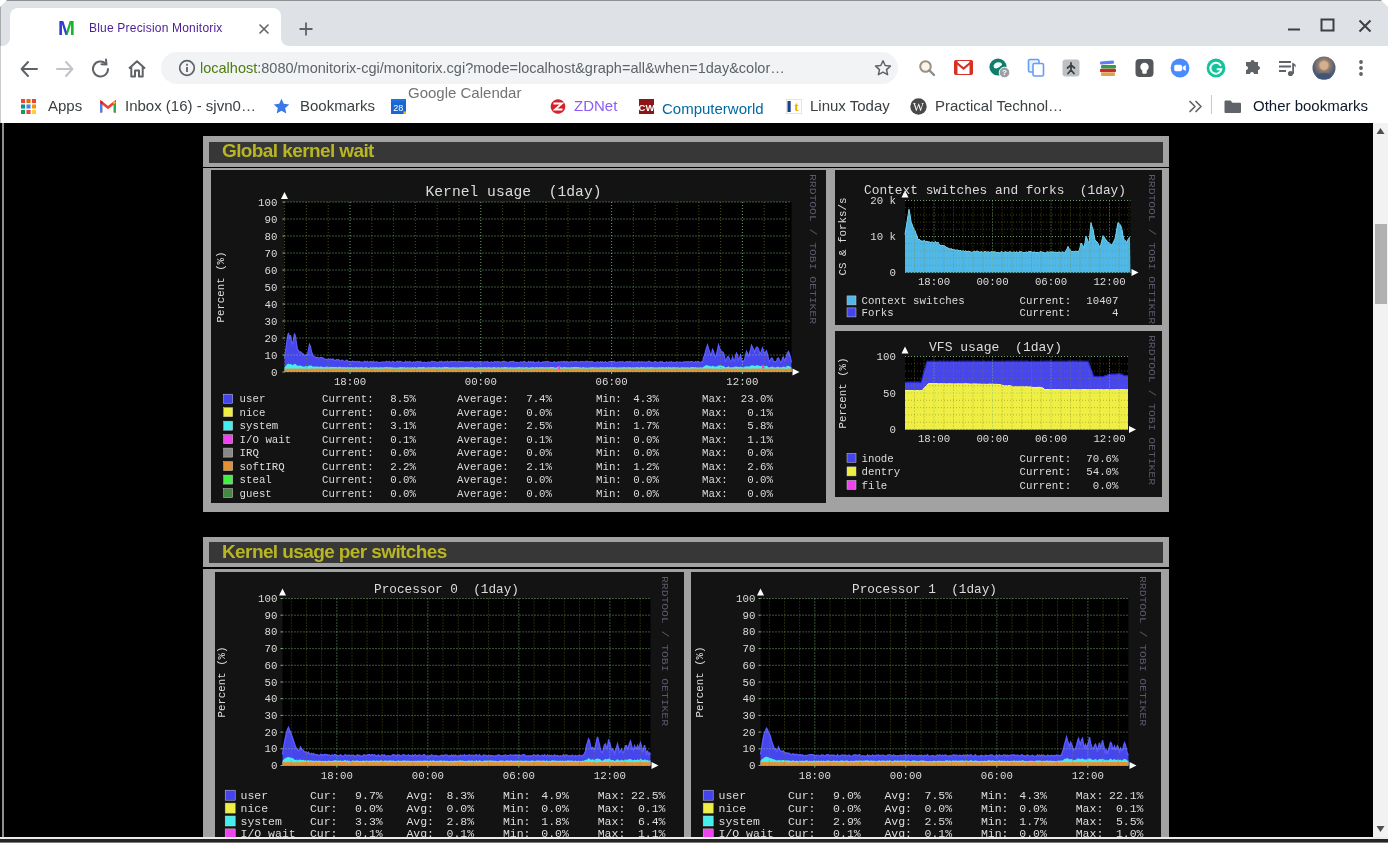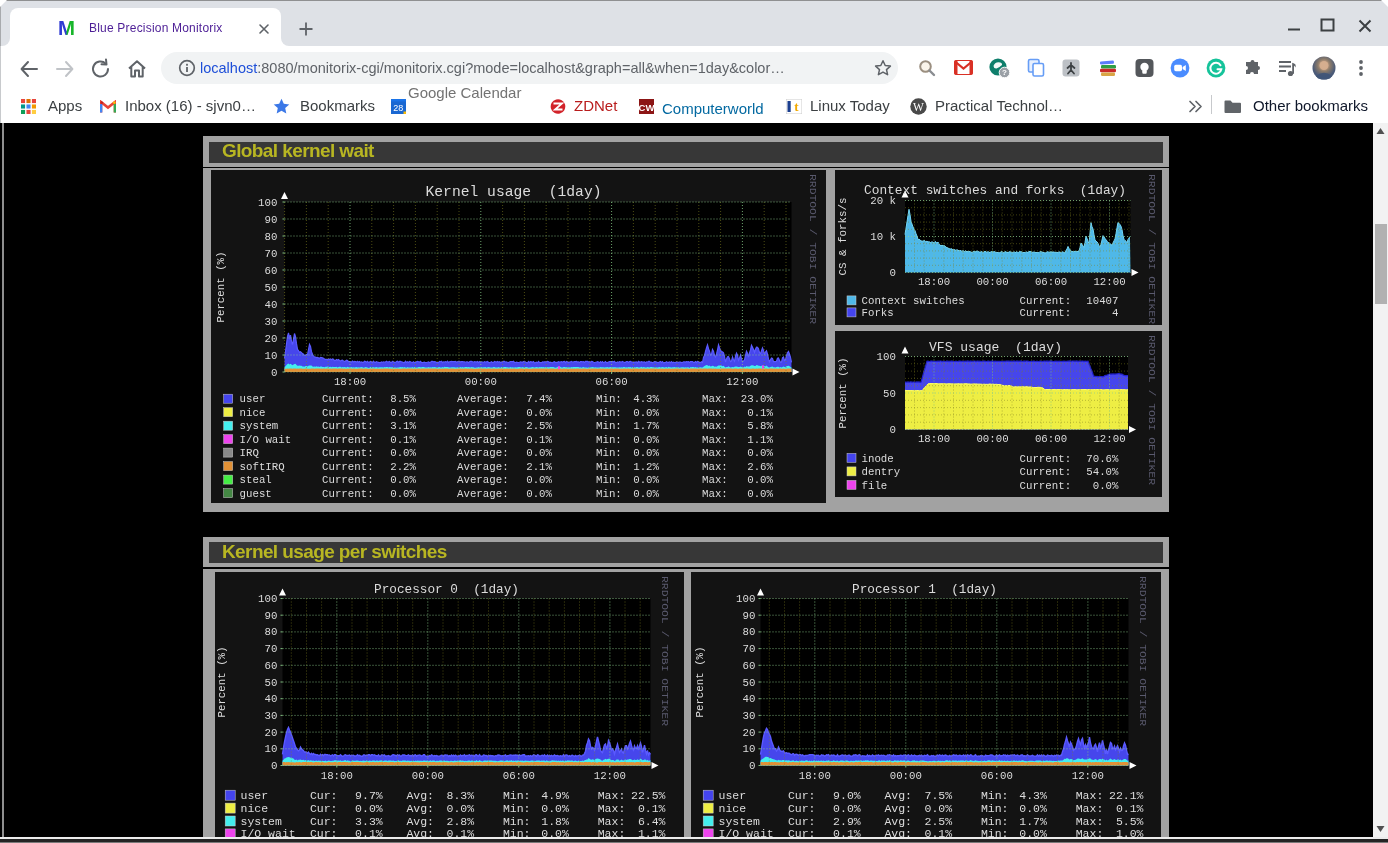--- a/index.html
+++ b/index.html
@@ -51,21 +51,21 @@
   </svg>
 <svg style="position:absolute;left:125px;top:57px" width="24" height="24" viewBox="0 0 24 24">
     <path d="M4 11.5 L12 4.2 L20 11.5 M6.3 9.6 V19.5 H10 V13.5 H14 V19.5 H17.7 V9.6" stroke="#5f6368" stroke-width="2" fill="none" stroke-linejoin="round"></path>
   </svg>
 <div style="position:absolute;left:161px;top:52px;width:737px;height:32px;background:#f1f3f4;border-radius:16px"></div>
 <svg style="position:absolute;left:178px;top:59px" width="18" height="18" viewBox="0 0 18 18">
     <circle cx="9" cy="9" r="7.3" fill="none" stroke="#5f6368" stroke-width="1.7"></circle>
     <rect x="8.1" y="8" width="1.8" height="5" fill="#5f6368"></rect>
     <rect x="8.1" y="4.8" width="1.8" height="1.9" fill="#5f6368"></rect>
   </svg>
-<div style="position:absolute;left:200px;top:59.5px;font:14.5px 'Liberation Sans',sans-serif;color:#5f6368;white-space:nowrap"><span style="color:#1d4ed8">localhost</span>:8080/monitorix-cgi/monitorix.cgi?mode=localhost&amp;graph=all&amp;when=1day&amp;color…</div>
+<div style="position:absolute;left:200px;top:59.5px;font:14.5px 'Liberation Sans',sans-serif;color:#5f6368;white-space:nowrap"><span style="color:#4d7c0f">localhost</span>:8080/monitorix-cgi/monitorix.cgi?mode=localhost&amp;graph=all&amp;when=1day&amp;color…</div>
 <svg style="position:absolute;left:874px;top:59px" width="18" height="18" viewBox="0 0 18 18">
     <path d="M9 1.8 L11.2 6.5 L16.4 7.1 L12.5 10.6 L13.6 15.7 L9 13.1 L4.4 15.7 L5.5 10.6 L1.6 7.1 L6.8 6.5 Z" fill="none" stroke="#5f6368" stroke-width="1.5" stroke-linejoin="round"></path>
   </svg>
 <svg style="position:absolute;left:917px;top:58px" width="20" height="20" viewBox="0 0 20 20">
     <circle cx="8.5" cy="8.5" r="5.3" fill="#f5e9d6" fill-opacity="0.5" stroke="#9b8f80" stroke-width="2"></circle>
     <path d="M12.5 12.5 L17 17" stroke="#8a8d91" stroke-width="2.4" stroke-linecap="round"></path>
   </svg>
 <svg style="position:absolute;left:954px;top:60px" width="19" height="15" viewBox="0 0 19 15">
     <rect x="0.5" y="0.5" width="18" height="14" rx="1.5" fill="#ffffff" stroke="#d93025" stroke-width="1"></rect>
     <path d="M1 1.5 L9.5 8.5 L18 1.5" fill="none" stroke="#d93025" stroke-width="2.2"></path>
@@ -162,21 +162,21 @@
     <rect x="0" y="0" width="15" height="15" fill="#1967d2"></rect>
     <rect x="0" y="0" width="15" height="2.5" fill="#1a73e8"></rect>
     <rect x="12.5" y="12.5" width="2.5" height="2.5" fill="#fbbc04"></rect>
     <text x="7.2" y="11.8" font-family="Liberation Sans" font-size="9" fill="#ffffff" text-anchor="middle">28</text>
   </svg>
 <div style="font:15px 'Liberation Sans',sans-serif;color:#737373;position:absolute;top:84px;white-space:nowrap;left:408px">Google Calendar</div>
 <svg style="position:absolute;left:550px;top:99px" width="16" height="15" viewBox="0 0 16 15">
     <circle cx="8" cy="7.5" r="7.3" fill="#d2232a" transform="rotate(-15 8 7.5)"></circle>
     <path d="M3.5 4.5 H12 L5 10.5 H12.5" stroke="#ffffff" stroke-width="1.8" fill="none"></path>
   </svg>
-<div style="font:15px 'Liberation Sans',sans-serif;color:#b91c1c;position:absolute;top:97px;white-space:nowrap;left:574px">ZDNet</div>
+<div style="font:15px 'Liberation Sans',sans-serif;color:#8b5cf6;position:absolute;top:97px;white-space:nowrap;left:574px">ZDNet</div>
 <svg style="position:absolute;left:639px;top:99px" width="15" height="15" viewBox="0 0 15 15">
     <rect width="15" height="15" fill="#8c1515"></rect>
     <text x="7.5" y="11.5" font-family="Liberation Sans" font-weight="bold" font-size="9.5" fill="#ffffff" text-anchor="middle">CW</text>
   </svg>
 <div style="font:15px 'Liberation Sans',sans-serif;color:#0369a1;position:absolute;top:100px;white-space:nowrap;left:662px">Computerworld</div>
 <svg style="position:absolute;left:786px;top:99px" width="16" height="15" viewBox="0 0 16 15">
     <rect width="16" height="15" fill="#ffffff" stroke="#cccccc"></rect>
     <rect x="1.5" y="2" width="3.2" height="11" fill="#1b3f8f"></rect>
     <text x="10.5" y="12" font-family="Liberation Serif" font-weight="bold" font-size="13" fill="#f2a900" text-anchor="middle">t</text>
   </svg>

